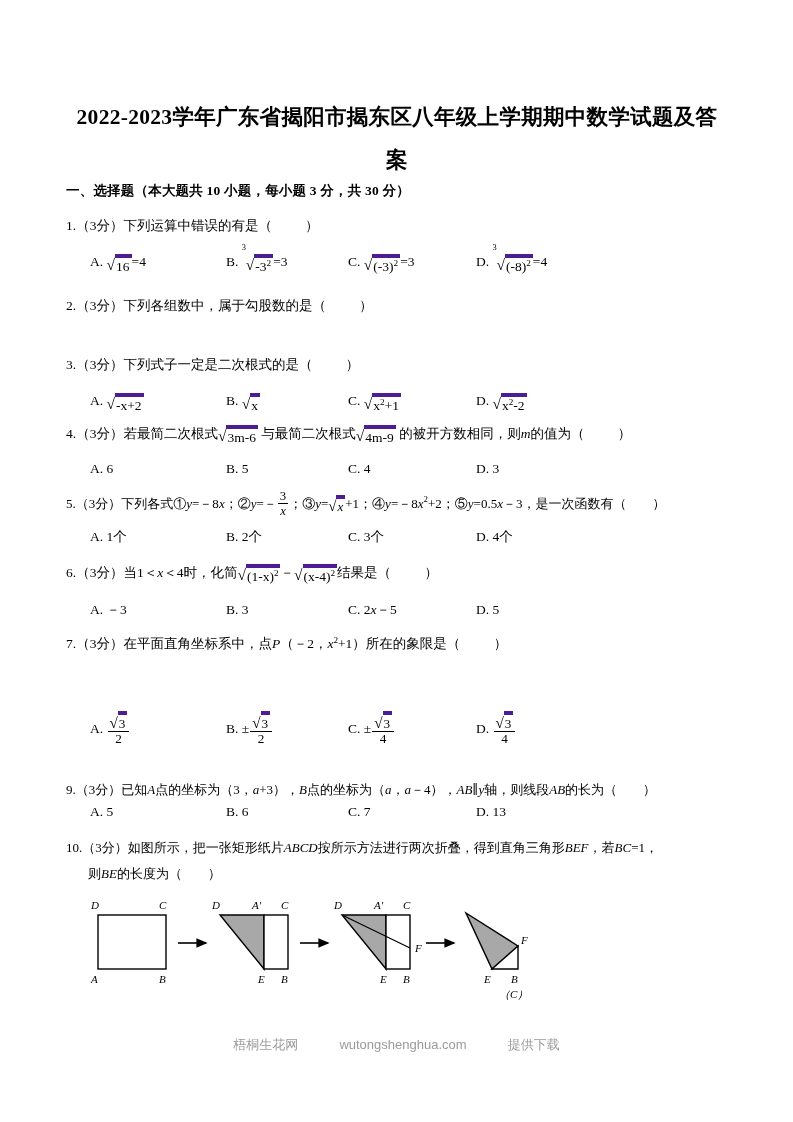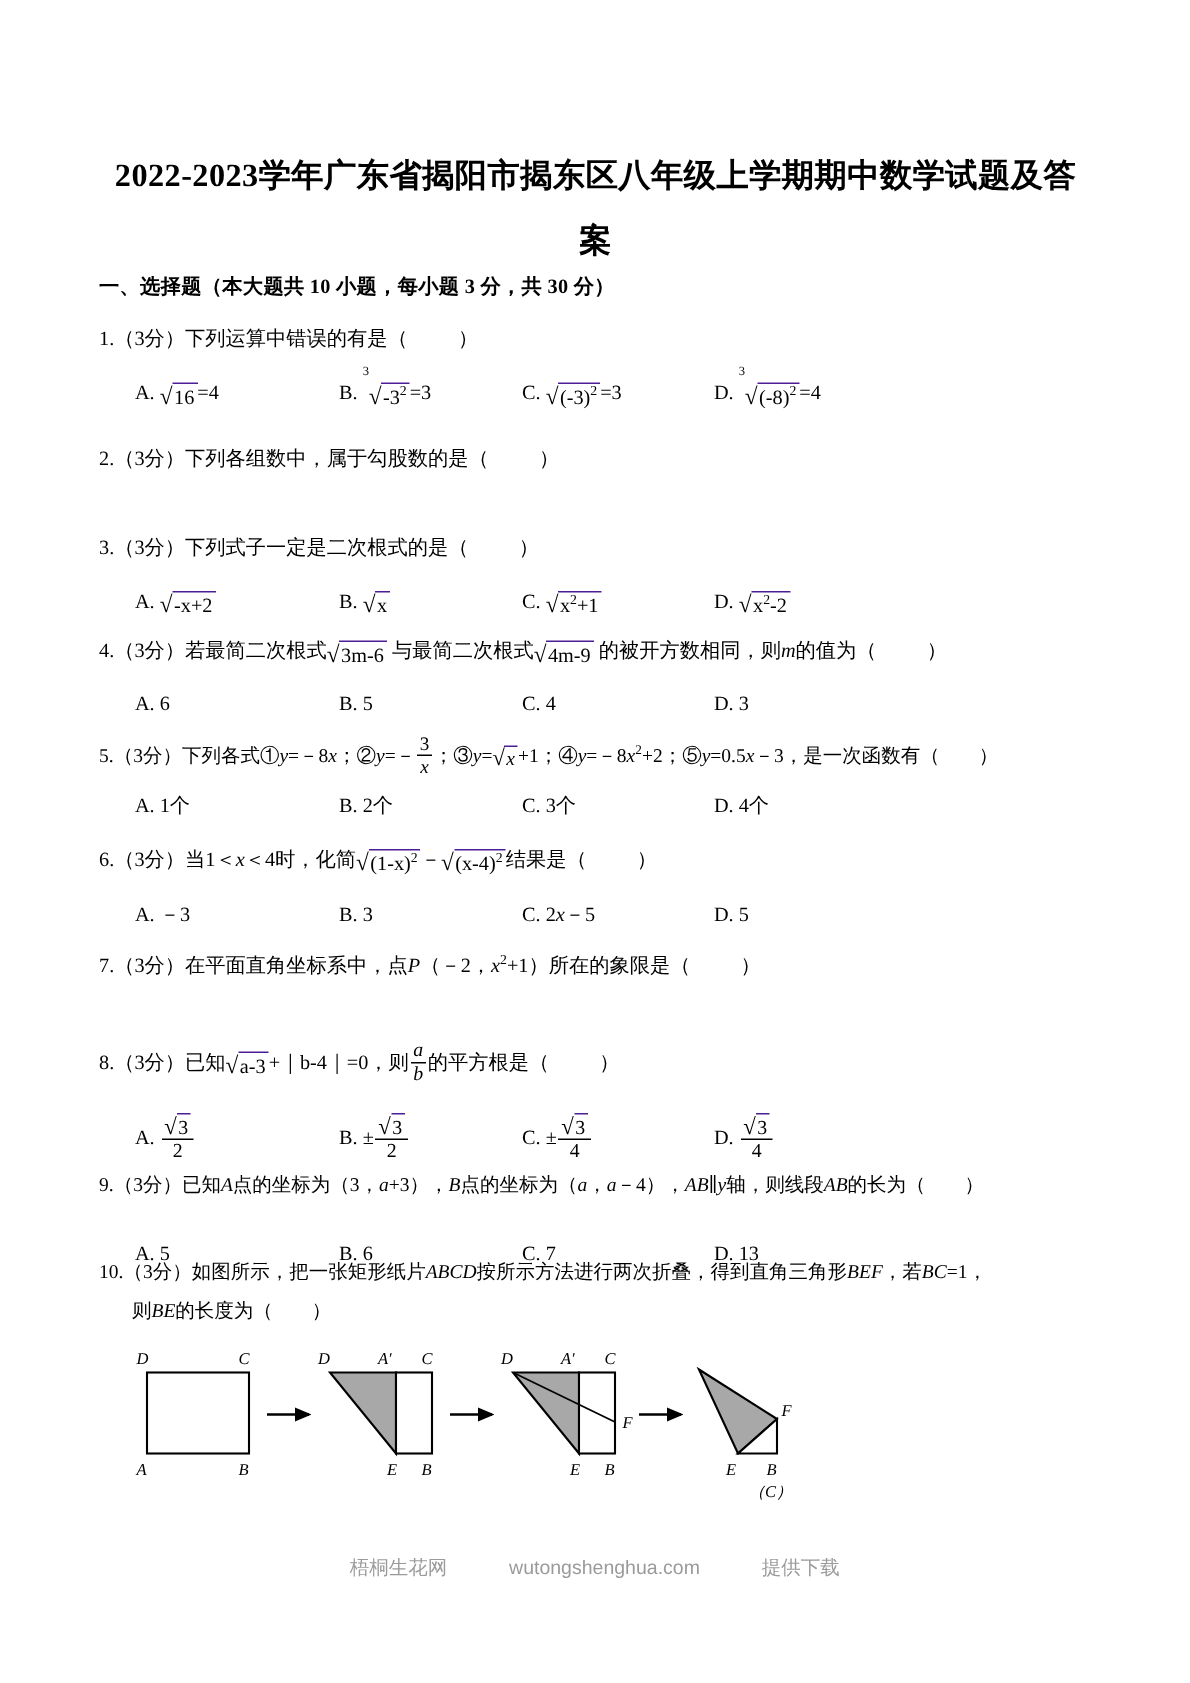--- a/index.html
+++ b/index.html
@@ -49,21 +49,21 @@
 
   
   .it { font-style: italic; }
   sup.ex { font-size: 0.68em; vertical-align: super; line-height: 0; }
 
   
   .sqrt { display: inline-block; position: relative; white-space: nowrap;
           vertical-align: middle; }
   .sqrt > .sign { display: inline-block; font-size: 1.15em;
           vertical-align: middle; line-height: 1; transform: translateY(1px); }
-  .sqrt > .rad { display: inline-block; border-top: 1px solid #4c1d95;
+  .sqrt > .rad { display: inline-block; border-top: 4px solid #4c1d95;
           padding: 1px 2px 0 1px; vertical-align: middle; line-height: 1.15; }
   .sqrt > .idx { position: absolute; left: 0px; top: -7px; font-size: 0.62em;
           line-height: 1; }
   .sqrt.cube > .sign { margin-left: 4px; }
 
   
   .frac { display: inline-block; vertical-align: middle; text-align: center;
           line-height: 1.12; font-size: 0.98em; position: relative;
           top: -1px; margin: 0 1px; }
   .frac > .num { display: block; padding: 0 2px; }
@@ -191,24 +191,20 @@
   </div>
 
   <div class="q" style="top:634px;">
     <div class="q-stem">
       <span>7.（3分）在平面直角坐标系中，点</span><span class="it">P</span><span>（－2，</span><span class="it">x</span><sup class="ex">2</sup><span>+1）所在的象限是（</span>
       <span style="display:inline-block;width:30px;"></span><span>）</span>
     </div>
   </div>
 
   <div class="q" style="top:694px;">
-    <div class="q-stem">
-      <span>8.（3分）已知</span><span class="sqrt"><span class="sign">√</span><span class="rad">a-3</span></span><span>+｜b-4｜=0，则</span><span class="frac"><span class="num it">a</span><span class="den it">b</span></span><span>的平方根是（</span>
-      <span style="display:inline-block;width:30px;"></span><span>）</span>
-    </div>
     <div class="opts" style="margin-top:18px;height:40px;">
       <span class="opt c1">
         <span>A.</span>
         <span class="frac"><span class="num"><span class="sqrt"><span class="sign">√</span><span class="rad">3</span></span></span><span class="den">2</span></span>
       </span>
       <span class="opt c2">
         <span>B.</span>
         <span>±</span><span class="frac"><span class="num"><span class="sqrt"><span class="sign">√</span><span class="rad">3</span></span></span><span class="den">2</span></span>
       </span>
       <span class="opt c3">
@@ -219,21 +215,21 @@
         <span>D.</span>
         <span class="frac"><span class="num"><span class="sqrt"><span class="sign">√</span><span class="rad">3</span></span></span><span class="den">4</span></span>
       </span>
     </div>
   </div>
 
   <div class="q" style="top:780px;">
     <div class="q-stem" style="font-size:13px;">
       <span>9.（3分）已知</span><span class="it">A</span><span>点的坐标为（3，</span><span class="it">a</span><span>+3），</span><span class="it">B</span><span>点的坐标为（</span><span class="it">a</span><span>，</span><span class="it">a</span><span>－4），</span><span class="it">AB</span><span>∥</span><span class="it">y</span><span>轴，则线段</span><span class="it">AB</span><span>的长为（</span><span style="display:inline-block;width:26px;"></span><span>）</span>
     </div>
-    <div class="opts" style="margin-top:24px;">
+    <div class="opts" style="margin-top:0;">
       <span class="opt c1">A. 5</span>
       <span class="opt c2">B. 6</span>
       <span class="opt c3">C. 7</span>
       <span class="opt c4">D. 13</span>
     </div>
   </div>
 
   <div class="q" style="top:838px;">
     <div class="q-stem" style="font-size:13px;">
       <span>10.（3分）如图所示，把一张矩形纸片</span><span class="it">ABCD</span><span>按所示方法进行两次折叠，得到直角三角形</span><span class="it">BEF</span><span>，若</span><span class="it">BC</span><span>=1，</span>

